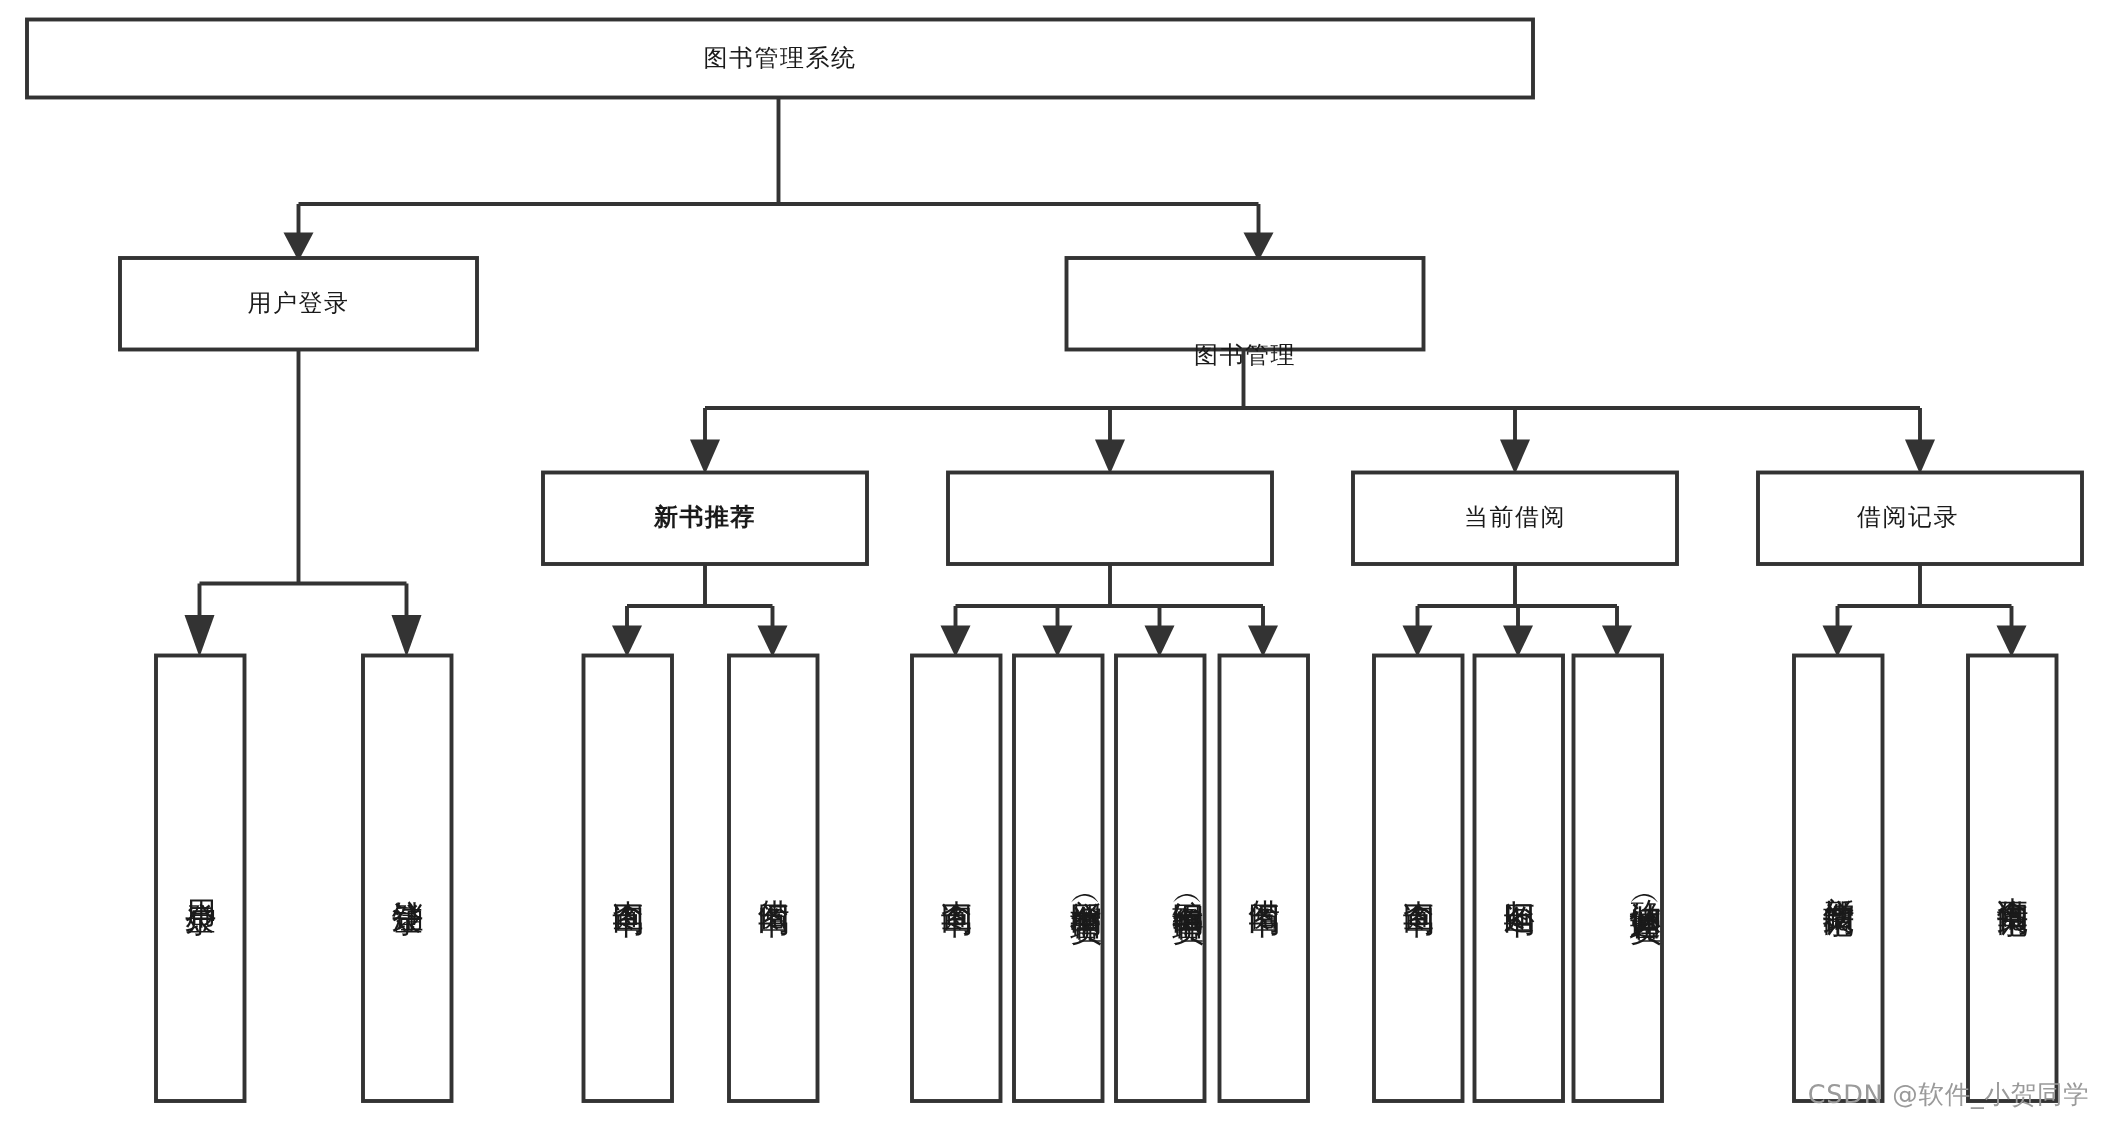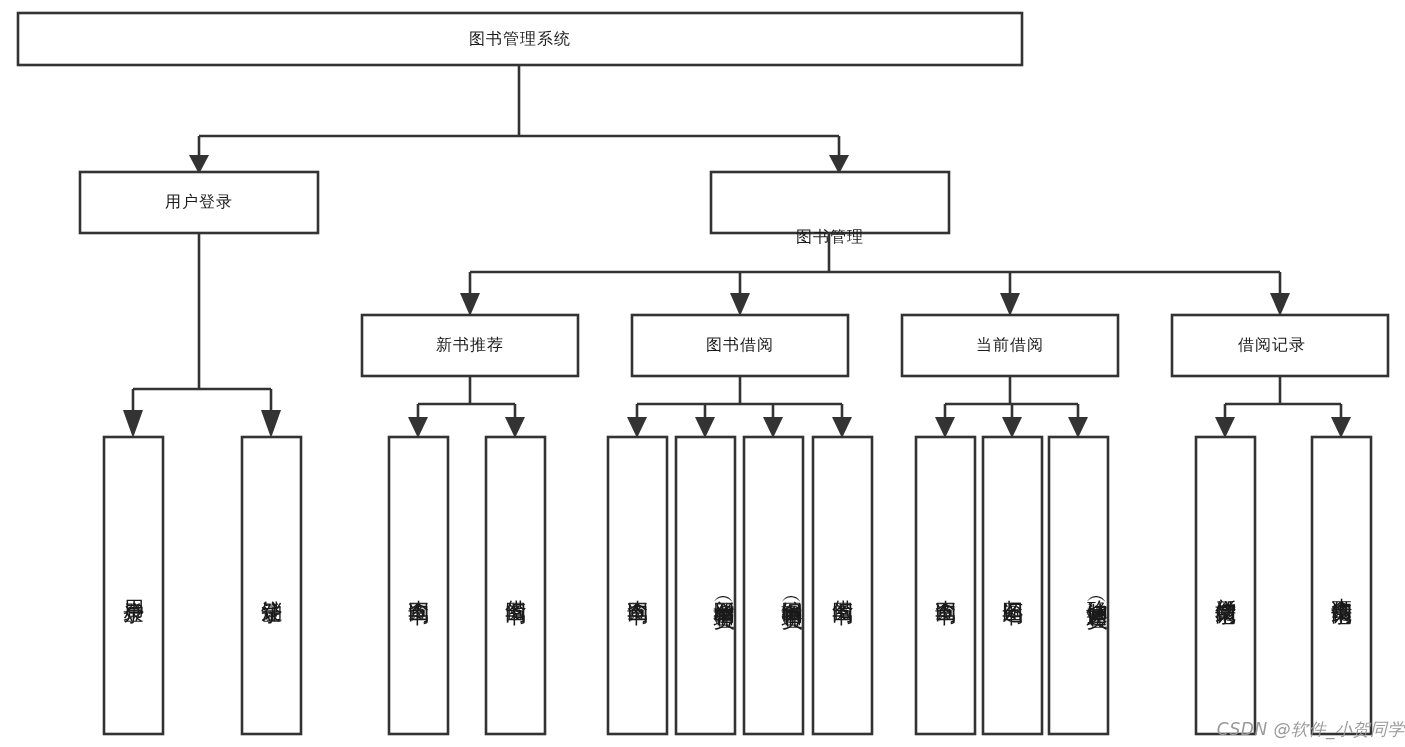--- a/index.html
+++ b/index.html
@@ -62,27 +62,26 @@
     align-items: center;
     justify-content: center;
     font-size: 16px;
     color: #1a1a1a;
     letter-spacing: 1px;
     pointer-events: none;
     white-space: nowrap;
   }
   #watermark {
     position: absolute;
-    right: 0;
+    right: 12px;
     bottom: 6px;
     font-size: 17px;
     color: #9a9a9a;
     letter-spacing: 0.5px;
     white-space: nowrap;
-    font-style: italic;
   }
 </style>
 </head>
 <body>
 
 <div id="diagram-root">
 
   <svg id="flow-svg" viewBox="0 0 1405 747">
 
     <g>
@@ -159,22 +158,21 @@
       <rect class="node-box" x="1196" y="437" width="59" height="297"></rect>
       <rect class="node-box" x="1312" y="437" width="59" height="297"></rect>
     </g>
   </svg>
 
   <div class="hlabel-wrap" style="left:18px; top:13px; width:1004px; height:52px;">图书管理系统</div>
 
   <div class="hlabel-wrap" style="left:80px; top:172px; width:238px; height:61px;">用户登录</div>
   <div class="hlabel-wrap" style="left:711px; top:172px; width:238px; height:61px;margin-top:35px;">图书管理</div>
 
-  <div class="hlabel-wrap" style="left:362px; top:315px; width:216px; height:61px;">新书推荐</div>
-  <div class="hlabel-wrap" style="left:632px; top:315px; width:216px; height:61px;">图书借阅</div>
+  <div class="hlabel-wrap" style="left:362px; top:315px; width:216px; height:61px;font-weight:bold;">新书推荐</div>
   <div class="hlabel-wrap" style="left:902px; top:315px; width:216px; height:61px;font-family:Liberation Mono, monospace;">当前借阅</div>
   <div class="hlabel-wrap" style="left:1172px; top:315px; width:200px; height:61px;">借阅记录</div>
 
   <div class="vlabel-wrap" style="left:104px; top:437px; width:59px; height:297px;">用户登录</div>
   <div class="vlabel-wrap" style="left:242px; top:437px; width:59px; height:297px;">注销登录</div>
 
   <div class="vlabel-wrap" style="left:389px; top:437px; width:59px; height:297px;">查询图书</div>
   <div class="vlabel-wrap" style="left:486px; top:437px; width:59px; height:297px;">借阅图书</div>
 
   <div class="vlabel-wrap" style="left:608px; top:437px; width:59px; height:297px;">查询图书</div>

